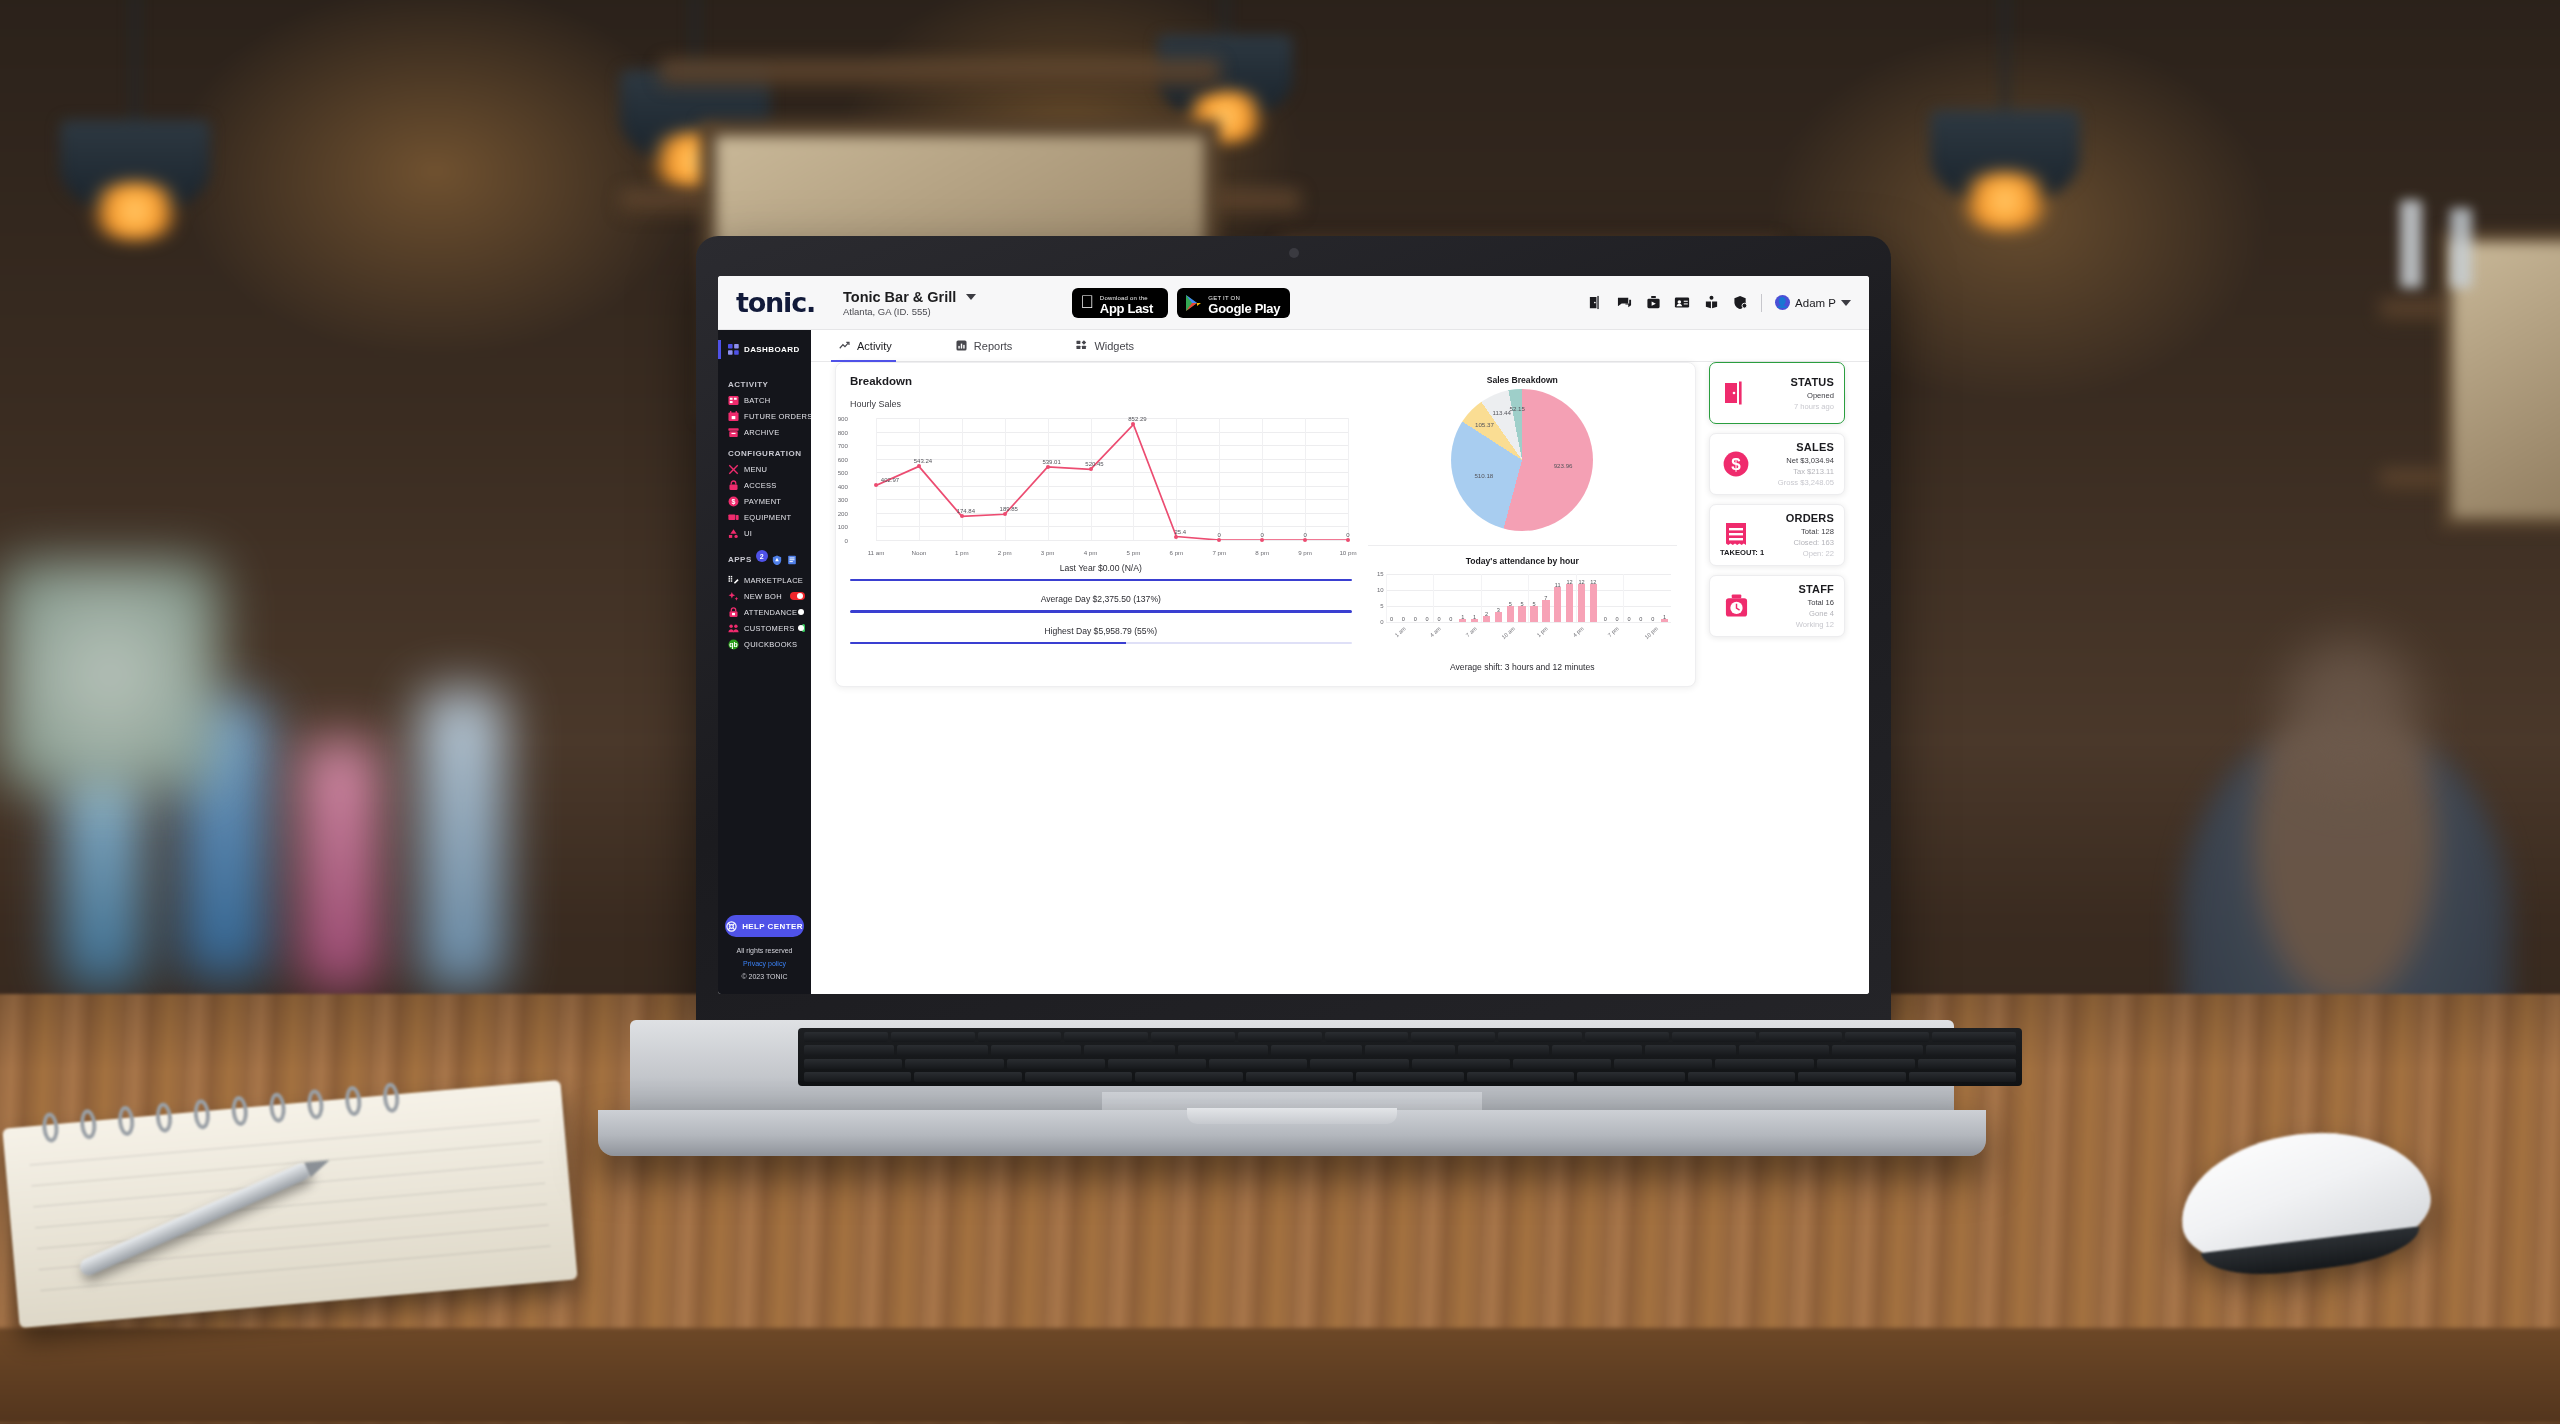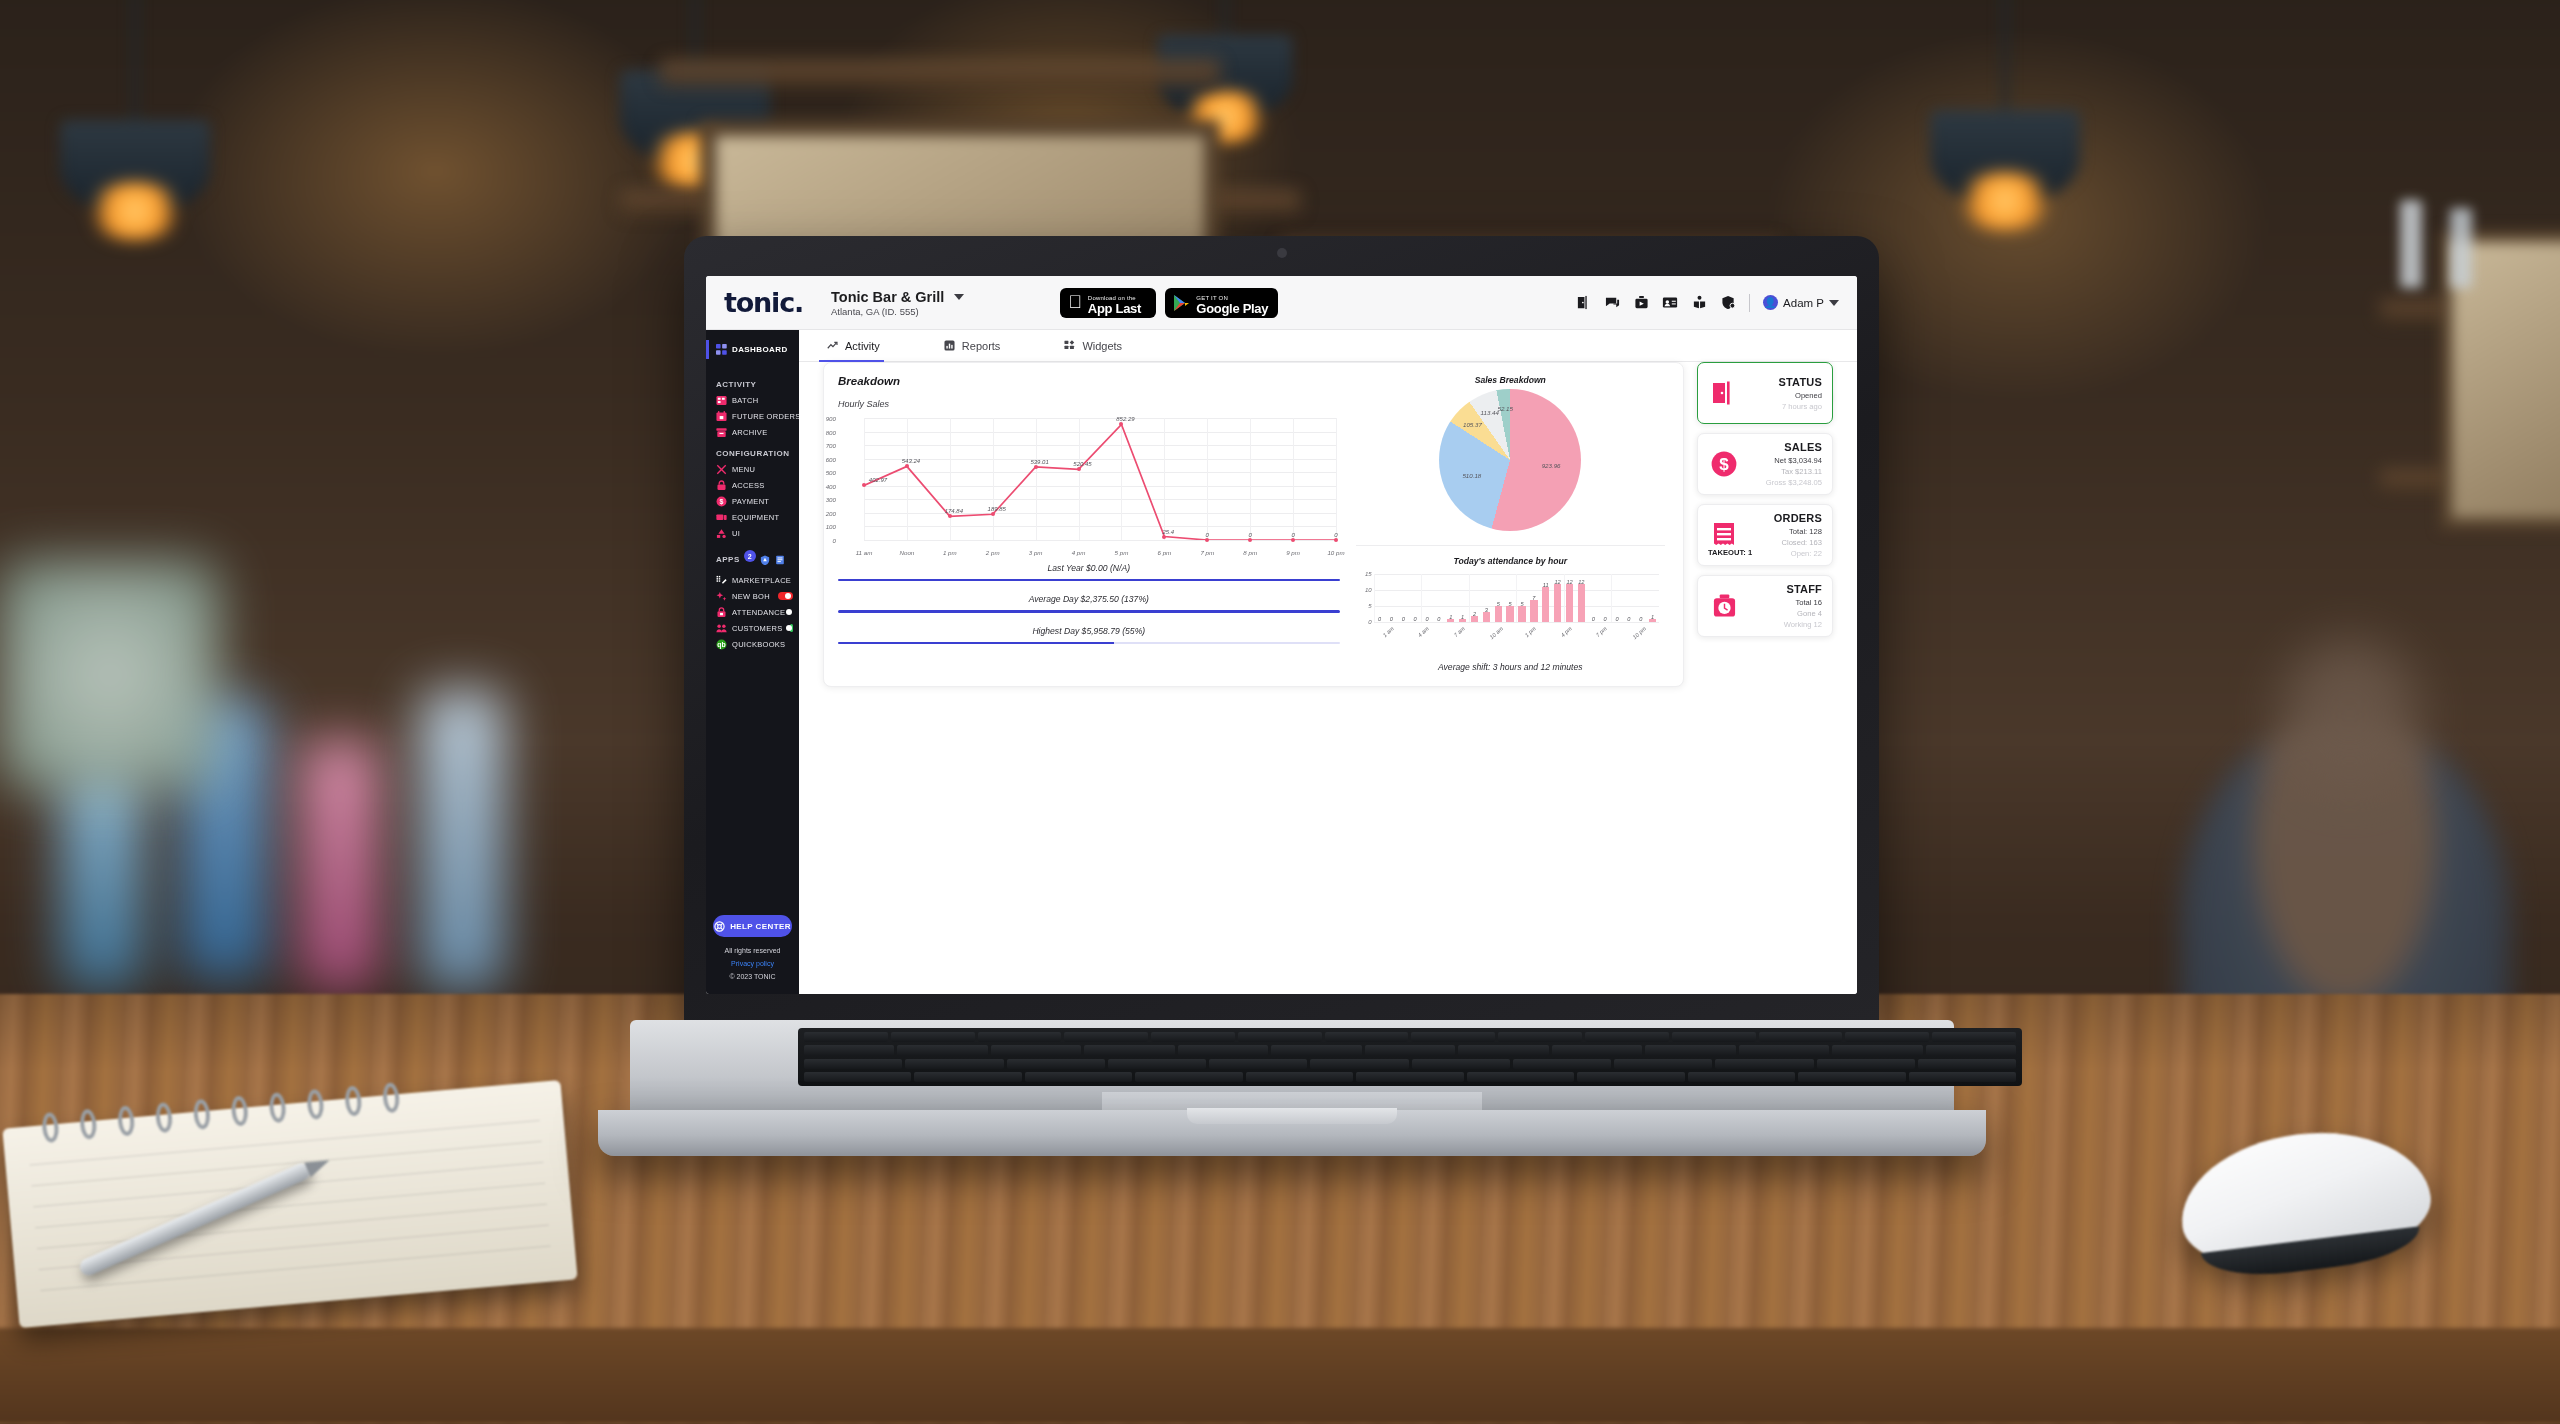--- a/index.html
+++ b/index.html
@@ -93,21 +93,21 @@
     box-shadow: 0 18px 34px rgba(0,0,0,.45);
   }
   .mouse::after {
     content:""; position:absolute; left:6%; right:6%; bottom:-6px; height:30px;
     background: linear-gradient(180deg,#2c3034,#15181b); border-radius: 0 0 40% 40%/0 0 100% 100%;
   }
 
   
   #laptop { position:absolute; left: 512px; top: 236px; width: 1560px; height: 1020px; }
   .lid {
-    position:absolute; left: 172px; top: 0; width: 1195px; height: 790px;
+    position:absolute; left: 184px; top: 0; width: 1195px; height: 790px;
     background: linear-gradient(160deg,#2b2b30 0%, #1b1b1f 50%, #242428 100%);
     border-radius: 22px 22px 6px 6px;
     box-shadow: 0 26px 60px rgba(0,0,0,.55);
     padding: 28px 22px 34px 22px;
   }
   .lid::before {
     content:""; position:absolute; left:50%; top:12px; transform:translateX(-50%);
     width:10px; height:10px; border-radius:50%; background:#3a3a40;
   }
   .screen {
@@ -230,21 +230,20 @@
   .tab { display:flex; align-items:center; gap:7px; padding: 0 18px 0 4px; position:relative; color:#46464c; font-size:11px; margin-right: 42px; }
   .tab.active { color:#1b1b1f; }
   .tab.active::after { content:""; position:absolute; left:-4px; right:14px; bottom:-1px; height:2.5px; background:#4f52e8; }
   .page-title { font-size:14.5px; font-weight:700; color:#1b1b1f; padding: 14px 0 12px 24px; }
 
   .panels { display:flex; gap: 13px; padding: 0 24px 0 24px; }
   .card-main {
     flex: 1; background:#fff; border-radius:8px; border:1px solid #eeeef0;
     box-shadow: 0 1px 7px rgba(0,0,0,.08); padding: 12px 14px 14px 14px; display:flex; gap: 6px;
     min-width:0;
-    font-style:italic;
   }
   .left-col { flex: 1.58; min-width:0; }
   .right-col { flex: 1; min-width:0; padding-left: 6px; }
   .card-title { font-size:11.5px; font-weight:700; color:#1b1b1f; margin-bottom: 12px; }
   .chart-label { font-size:9px; color:#3c3c42; margin-bottom: 5px; }
 
   
   .linechart { position:relative; height: 142px; }
   .lc-inner { position:absolute; left: 26px; right: 4px; top: 4px; bottom: 16px; }
   .lc-grid { position:absolute; inset:0; }

